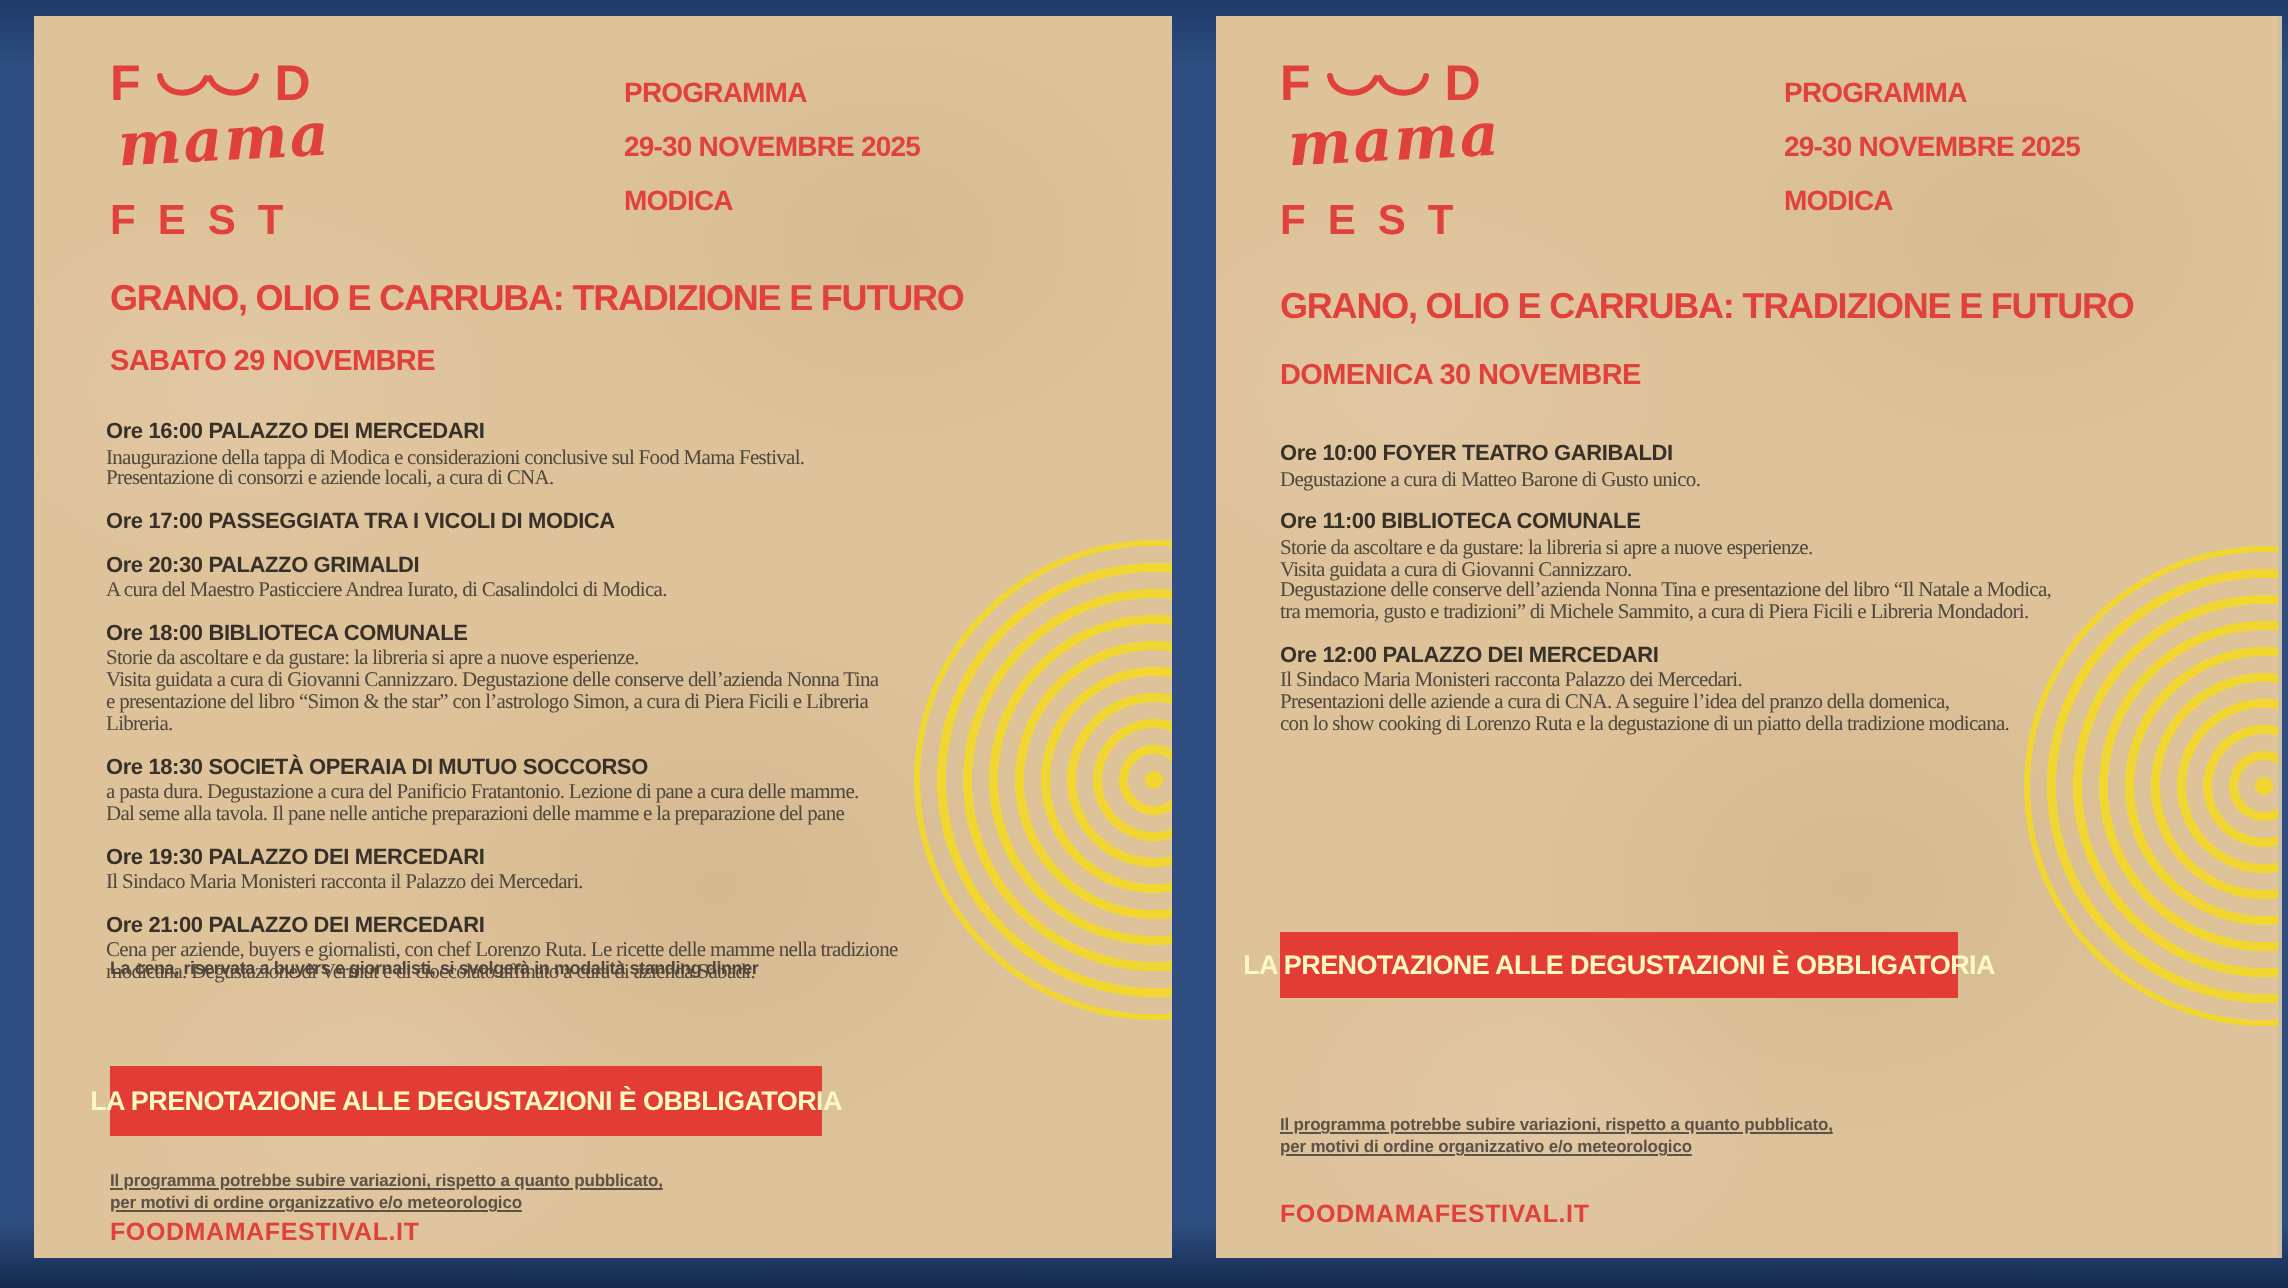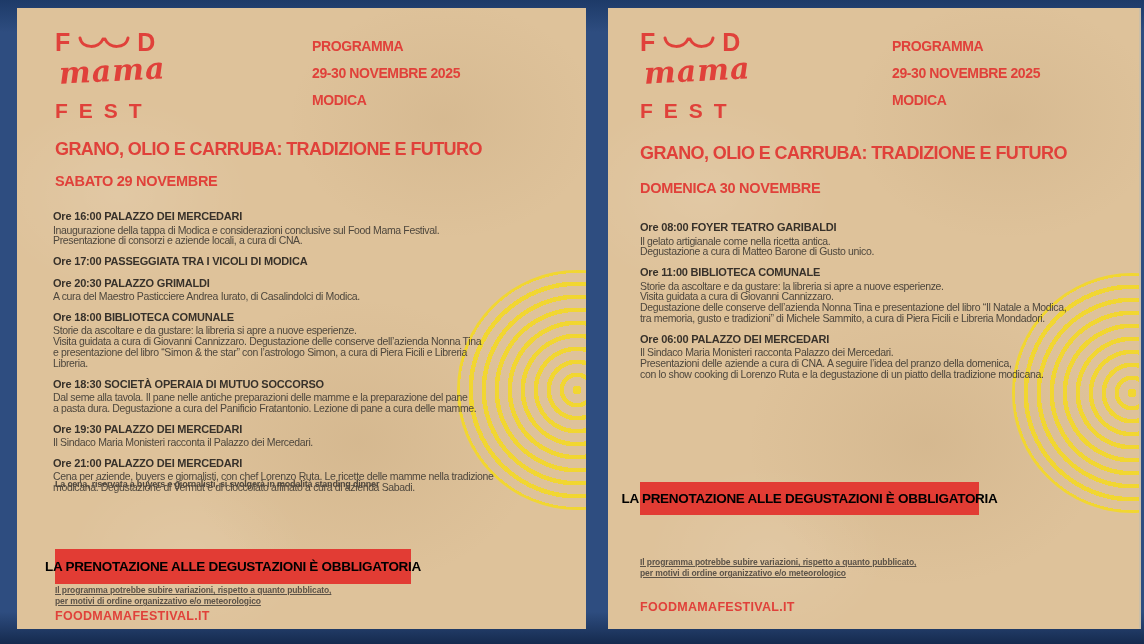--- a/index.html
+++ b/index.html
@@ -37,26 +37,26 @@
   .poster-left .theme{left:38px;top:131px;}
   .poster-right .theme{left:32px;top:135px;}
   .day{position:absolute;color:#e0413a;font-weight:700;font-size:14.5px;letter-spacing:-0.3px;}
   .poster-left .day{left:38px;top:165px;}
   .poster-right .day{left:32px;top:172px;}
   .events{position:absolute;}
   .poster-left .events{left:36px;top:187px;margin-top:16px;}
   .poster-right .events{left:32px;top:214px;}
   .event{margin-bottom:10px;}
   .event-title{font-size:11px;font-weight:700;color:#37312a;letter-spacing:-0.2px;line-height:11.5px;margin-bottom:2px;white-space:nowrap;}
-  .event-line{font-size:10.5px;color:#4e473d;letter-spacing:-0.35px;line-height:10.8px;white-space:nowrap;}
+  .event-line{font-size:10.5px;color:#4e473d;letter-spacing:-0.35px;line-height:10.8px;white-space:nowrap;font-family:Liberation Serif, serif;}
   .note{position:absolute;font-size:9px;font-weight:700;color:#4e463c;letter-spacing:-0.2px;white-space:nowrap;}
   .poster-left .note{left:38px;top:471px;}
   .banner{
-    position:absolute;background:#e23c34;color:#000000;font-weight:700;font-size:13.5px;
-    letter-spacing:-0.3px;display:flex;align-items:center;justify-content:center;white-space:nowrap;margin-top:16px;
+    position:absolute;background:#e23c34;color:#fef9c3;font-weight:700;font-size:13.5px;
+    letter-spacing:-0.3px;display:flex;align-items:center;justify-content:center;white-space:nowrap;
   }
   .poster-left .banner{left:38px;top:525px;width:356px;height:35px;}
   .poster-right .banner{left:32px;top:458px;width:339px;height:33px;}
   .disclaimer{position:absolute;font-size:8.5px;font-weight:700;color:#5c5348;line-height:11px;letter-spacing:-0.1px;white-space:nowrap;text-decoration:underline;}
   .poster-left .disclaimer{left:38px;top:577px;}
   .poster-right .disclaimer{left:32px;top:549px;}
   .website{position:absolute;color:#e0413a;font-weight:700;font-size:12.5px;letter-spacing:0.3px;cursor:pointer;}
   .poster-left .website{left:38px;top:601px;}
   .poster-right .website{left:32px;top:592px;}
   .arcs-svg{display:block;margin-top:2px;}
@@ -111,22 +111,22 @@
           <div class="event-line">Storie da ascoltare e da gustare: la libreria si apre a nuove esperienze.</div>
           <div class="event-line">Visita guidata a cura di Giovanni Cannizzaro. Degustazione delle conserve dell’azienda Nonna Tina</div>
           <div class="event-line">e presentazione del libro “Simon &amp; the star” con l’astrologo Simon, a cura di Piera Ficili e Libreria</div>
           <div class="event-line">Libreria.</div>
         </div>
   </div>
 
   <div class="event">
     <div class="event-title">Ore 18:30 SOCIETÀ OPERAIA DI MUTUO SOCCORSO</div>
     <div>
+          <div class="event-line">a pasta dura. Degustazione a cura del Panificio Fratantonio. Lezione di pane a cura delle mamme.</div>
           <div class="event-line">Dal seme alla tavola. Il pane nelle antiche preparazioni delle mamme e la preparazione del pane</div>
-          <div class="event-line">a pasta dura. Degustazione a cura del Panificio Fratantonio. Lezione di pane a cura delle mamme.</div>
         </div>
   </div>
 
   <div class="event">
     <div class="event-title">Ore 19:30 PALAZZO DEI MERCEDARI</div>
     <div>
           <div class="event-line">Il Sindaco Maria Monisteri racconta il Palazzo dei Mercedari.</div>
         </div>
   </div>
 
@@ -162,39 +162,38 @@
   </div>
   <div class="program">
     <div>PROGRAMMA</div>
     <div>29-30 NOVEMBRE 2025</div>
     <div>MODICA</div>
   </div>
   <div class="theme">GRANO, OLIO E CARRUBA: TRADIZIONE E FUTURO</div>
   <div class="day">DOMENICA 30 NOVEMBRE</div>
   <div class="events">
   <div class="event">
-    <div class="event-title">Ore 08:00 FOYER TEATRO GARIBALDI</div>
-    <div>
-          <div class="event-line">Il gelato artigianale come nella ricetta antica.</div>
+    <div class="event-title">Ore 10:00 FOYER TEATRO GARIBALDI</div>
+    <div>
           <div class="event-line">Degustazione a cura di Matteo Barone di Gusto unico.</div>
         </div>
   </div>
 
   <div class="event">
     <div class="event-title">Ore 11:00 BIBLIOTECA COMUNALE</div>
     <div>
           <div class="event-line">Storie da ascoltare e da gustare: la libreria si apre a nuove esperienze.</div>
           <div class="event-line">Visita guidata a cura di Giovanni Cannizzaro.</div>
           <div class="event-line">Degustazione delle conserve dell’azienda Nonna Tina e presentazione del libro “Il Natale a Modica,</div>
           <div class="event-line">tra memoria, gusto e tradizioni” di Michele Sammito, a cura di Piera Ficili e Libreria Mondadori.</div>
         </div>
   </div>
 
   <div class="event">
-    <div class="event-title">Ore 06:00 PALAZZO DEI MERCEDARI</div>
+    <div class="event-title">Ore 12:00 PALAZZO DEI MERCEDARI</div>
     <div>
           <div class="event-line">Il Sindaco Maria Monisteri racconta Palazzo dei Mercedari.</div>
           <div class="event-line">Presentazioni delle aziende a cura di CNA. A seguire l’idea del pranzo della domenica,</div>
           <div class="event-line">con lo show cooking di Lorenzo Ruta e la degustazione di un piatto della tradizione modicana.</div>
         </div>
   </div>
 </div>
   <div class="banner">LA PRENOTAZIONE ALLE DEGUSTAZIONI È OBBLIGATORIA</div>
   <div class="disclaimer">
     <div>Il programma potrebbe subire variazioni, rispetto a quanto pubblicato,</div>

